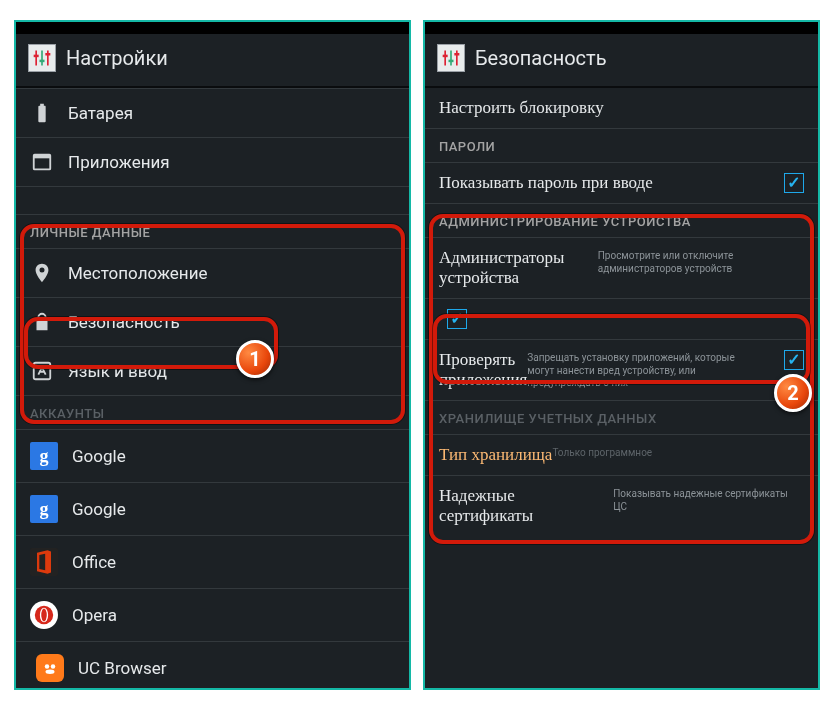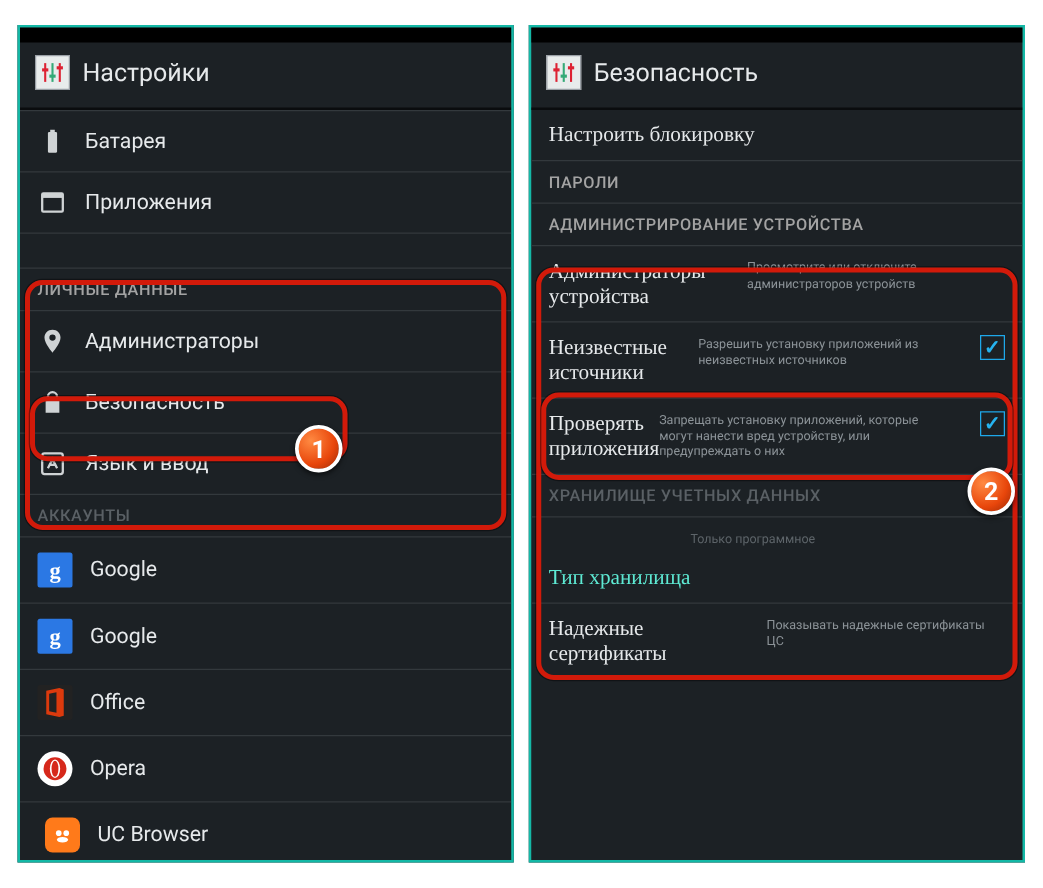--- a/index.html
+++ b/index.html
@@ -115,21 +115,21 @@
   }
   .row .check.on { border-color: #1ea8ea; }
   .row .check.on::after {
     content: "✓";
     color: #26b3ef;
     font-size: 16px;
     font-weight: bold;
     line-height: 1;
   }
   .row .title { color: #e6e9eb; font-size: 17px; font-family: Liberation Serif, serif; }
-  .row .title.disabled { color: #5eead4; margin-top: 28px; }
+  .row .title.disabled { color: #fdba74; }
   .row-sub.disabled { color: #5d6469; }
   .small-pad .row { padding: 10px 14px; }
 
   
   .callout {
     position: absolute;
     border: 4px solid #d21a0a;
     border-radius: 14px;
     pointer-events: none;
     box-shadow: 0 0 0 1px rgba(0,0,0,0.4);
@@ -190,21 +190,21 @@
     </div>
     <div style="height:28px;border-bottom:1px solid #33393d;"></div>
 
     <div class="section-header">ЛИЧНЫЕ ДАННЫЕ</div>
     <div class="row">
       <span class="icon">
         <svg viewBox="0 0 24 24" fill="#cfd3d5">
             <path d="M12 2C8 2 5 5 5 9c0 5 7 13 7 13s7-8 7-13c0-4-3-7-7-7zm0 9.5A2.5 2.5 0 1112 6a2.5 2.5 0 010 5.5z"></path>
           </svg>
       </span>
-      <span>Администраторы</span>
+      <span>Местоположение</span>
     </div>
     <div class="row">
       <span class="icon">
         <svg viewBox="0 0 24 24" fill="#cfd3d5">
             <path d="M17 9V7a5 5 0 00-10 0v2H6v12h12V9h-1zm-8 0V7a3 3 0 016 0v2H9z"></path>
           </svg>
       </span>
       <span>Безопасность</span>
     </div>
     <div class="row">
@@ -275,33 +275,33 @@
         </svg>
     </div>
     <div class="header-title">Безопасность</div>
   </div>
   <div class="scroll">
     <div class="row">
       <span class="title">Настроить блокировку</span>
     </div>
 
     <div class="section-header">ПАРОЛИ</div>
+    <div class="row">
+      <span class="title" style="flex:1">Показывать пароль при вводе</span>
+      <span class="check on"></span>
+    </div>
 
     <div class="section-header">АДМИНИСТРИРОВАНИЕ УСТРОЙСТВА</div>
     <div class="row twoline">
       <div class="col">
         <span class="title">Администраторы устройства</span>
         <span class="row-sub">Просмотрите или отключите администраторов устройств</span>
       </div>
     </div>
     <div class="row twoline">
-      <div class="col">
-        <span class="title">Неизвестные источники</span>
-        <span class="row-sub">Разрешить установку приложений из неизвестных источников</span>
-      </div>
       <span class="check on"></span>
     </div>
     <div class="row twoline">
       <div class="col">
         <span class="title">Проверять приложения</span>
         <span class="row-sub">Запрещать установку приложений, которые могут нанести вред устройству, или предупреждать о них</span>
       </div>
       <span class="check on"></span>
     </div>
 

